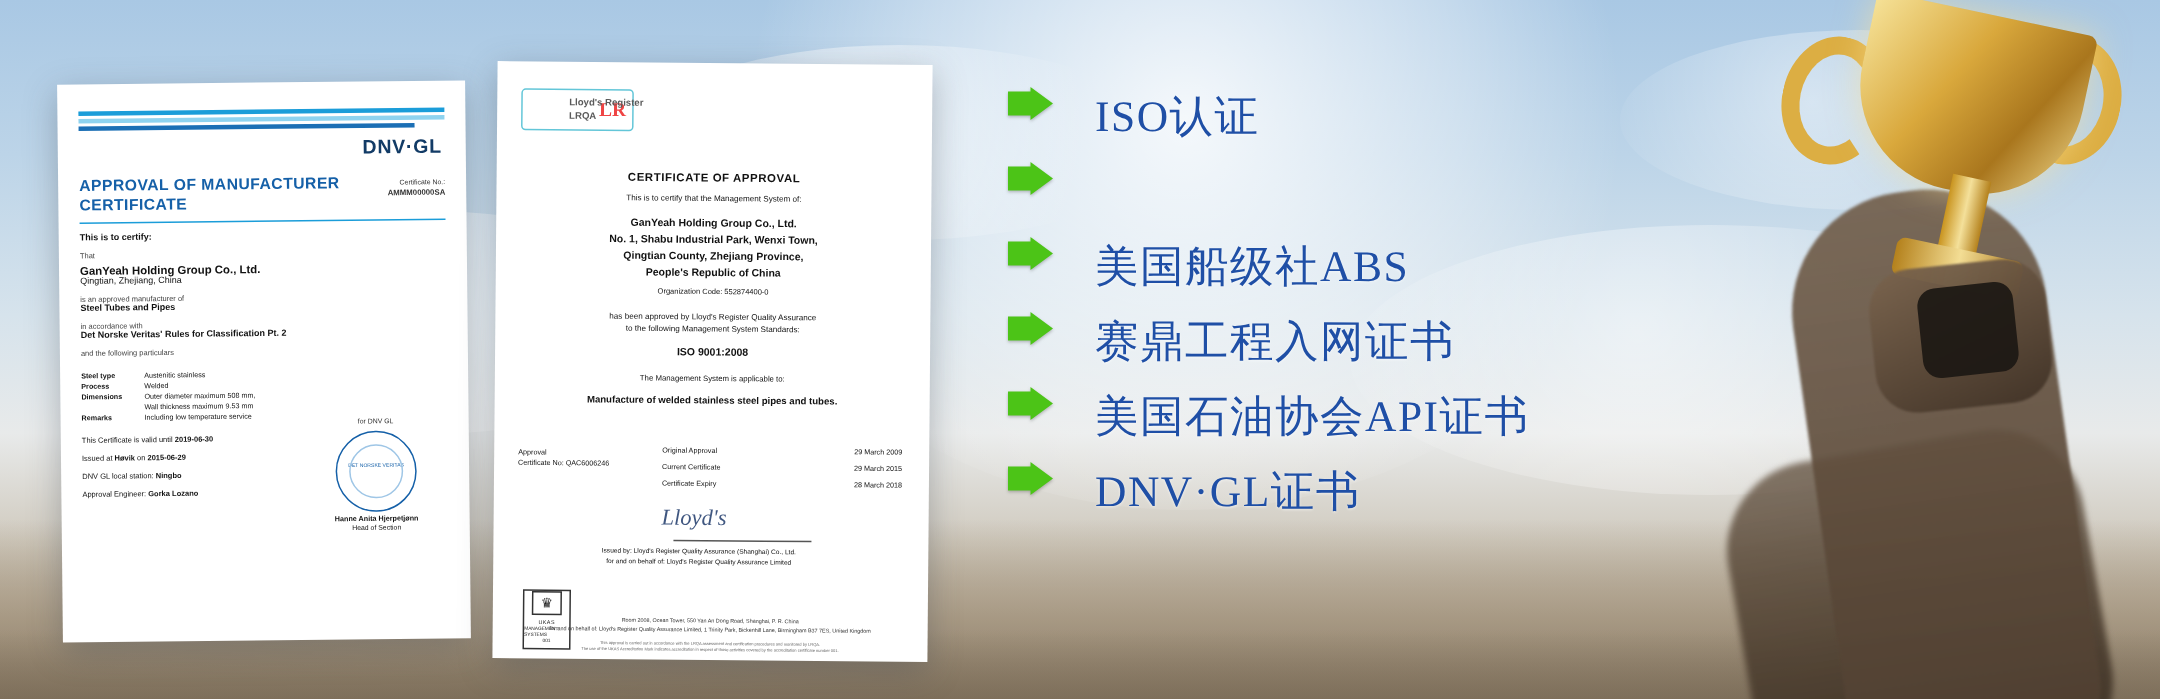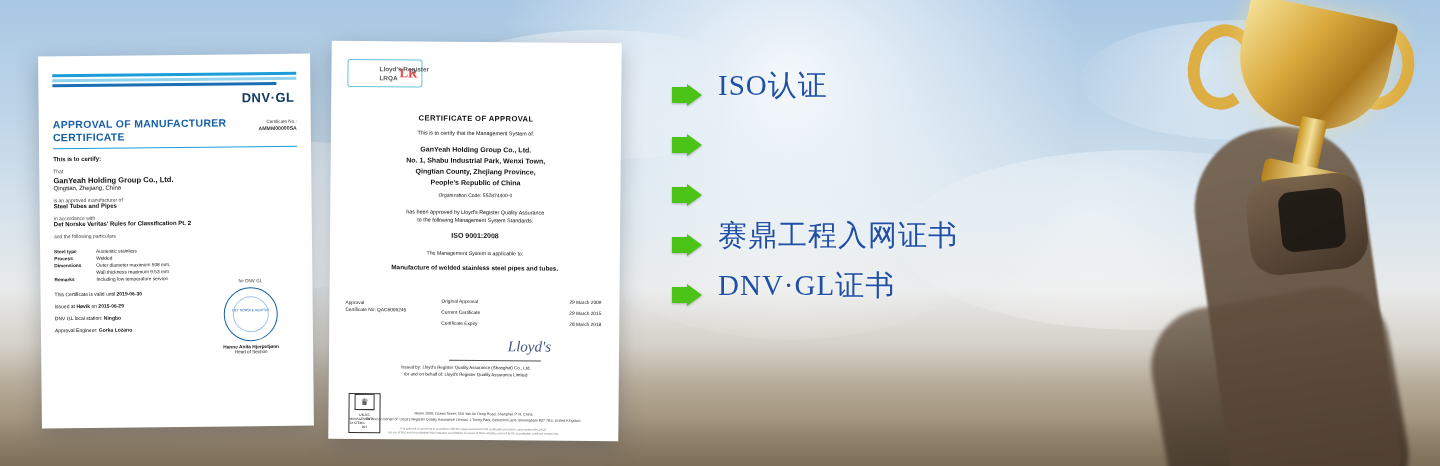--- a/index.html
+++ b/index.html
@@ -225,21 +225,21 @@
     font: bold 6.4px "Liberation Sans", sans-serif; color:#111; }
   .lr-appr-left { position: absolute; left: 16px; top: 258px;
     font: 4.8px "Liberation Sans", sans-serif; color:#111; line-height: 7px; }
   .lr-dates { position: absolute; right: 18px; top: 254px; width: 160px;
     font: 4.8px "Liberation Sans", sans-serif; color:#111; }
   .lr-dates div { display:flex; justify-content: space-between; line-height: 11px; }
   .lr-sigline { position: absolute; left: 120px; top: 318px; width: 92px; height: 1px; background:#555; }
   .lr-sig {
     position: absolute; left: 112px; top: 296px; width: 110px; height: 26px;
     color:#1f3a6b; font: italic 15px "Liberation Serif", serif;
-    text-align:right; opacity:.85;
+    text-align:left; opacity:.85;
   }
   .lr-issued { position: absolute; left: 0; right: 16px; top: 322px; text-align:center;
     font: 4.4px "Liberation Sans", sans-serif; color:#111; line-height: 7px; }
   .ukas-box {
     position: absolute; left: 20px; top: 352px; width: 32px; height: 40px;
     border: 1px solid #333; display:flex; flex-direction:column;
     align-items:center; justify-content:flex-end; padding-bottom:3px; box-sizing:border-box;
   }
   .ukas-mark { width: 18px; height: 18px; border:1px solid #333; margin-bottom:3px;
     display:flex; align-items:center; justify-content:center;
@@ -252,23 +252,24 @@
     font: 2.7px "Liberation Sans", sans-serif; color:#666; line-height: 3.9px; }
 
   
   .cert-list {
     position: absolute;
     left: 672px; top: 58px;
     width: 560px;
   }
   .cert-item {
     display: flex;
-    align-items: flex-end;
+    align-items: flex-start;
     height: 48px;
     margin-bottom: 2px;
+    gap: 12px;
   }
   .arrow {
     width: 30px; height: 22px;
     margin-right: 16px;
     flex: 0 0 auto;
     filter: drop-shadow(0 1px 1px rgba(0,0,0,.25));
   }
   .cert-item span.label {
     font-family: "Liberation Serif", "DejaVu Serif", serif;
     font-size: 29px;
@@ -430,29 +431,36 @@
     <div class="cert-item">
       <svg class="arrow" viewBox="0 0 30 22">
         <polygon points="0,3 15,3 15,0 30,11 15,22 15,19 0,19" fill="#4cc417"></polygon>
       </svg>
     </div>
 
     <div class="cert-item">
       <svg class="arrow" viewBox="0 0 30 22">
         <polygon points="0,3 15,3 15,0 30,11 15,22 15,19 0,19" fill="#4cc417"></polygon>
       </svg>
+      <span class="label">美国船级社ABS</span>
     </div>
 
     <div class="cert-item">
       <svg class="arrow" viewBox="0 0 30 22">
         <polygon points="0,3 15,3 15,0 30,11 15,22 15,19 0,19" fill="#4cc417"></polygon>
       </svg>
       <span class="label">赛鼎工程入网证书</span>
     </div>
 
+    <div class="cert-item">
+      <svg class="arrow" viewBox="0 0 30 22">
+        <polygon points="0,3 15,3 15,0 30,11 15,22 15,19 0,19" fill="#4cc417"></polygon>
+      </svg>
+      <span class="label">美国石油协会API证书</span>
+    </div>
 
 
     <div class="cert-item">
       <svg class="arrow" viewBox="0 0 30 22">
         <polygon points="0,3 15,3 15,0 30,11 15,22 15,19 0,19" fill="#4cc417"></polygon>
       </svg>
       <span class="label">DNV·GL证书</span>
     </div>
 
 

